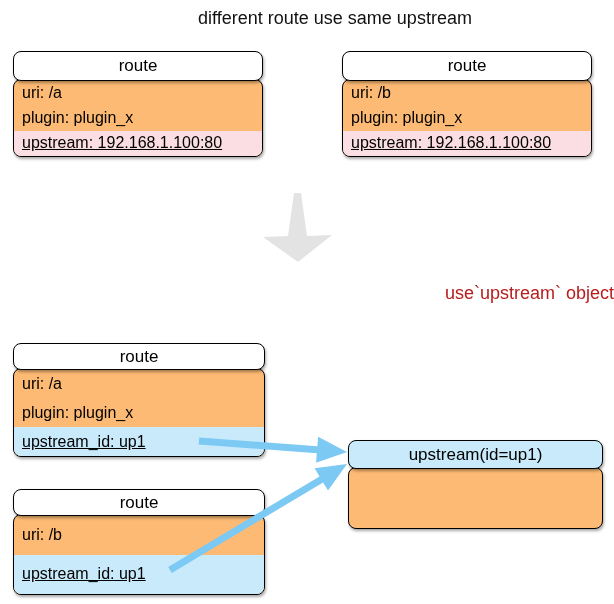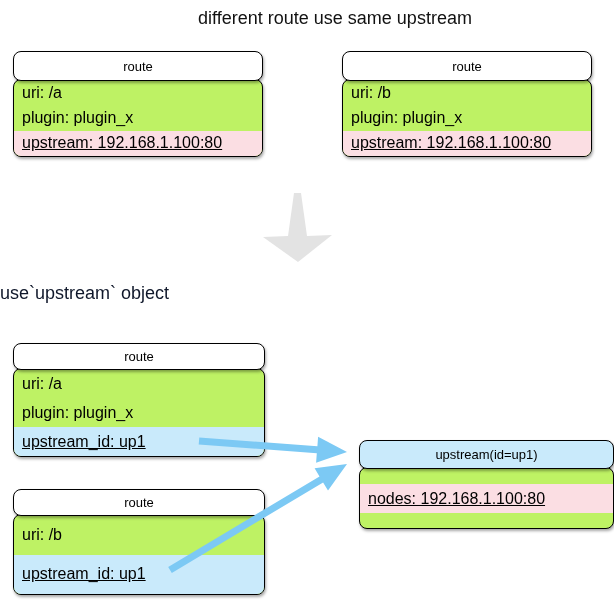--- a/index.html
+++ b/index.html
@@ -17,37 +17,37 @@
     width:614px;height:604px;
     background:#ffffff;
     overflow:hidden;
   }
   .title{
     position:absolute;left:0;top:8px;width:614px;
     text-align:center;font-size:18px;color:#111;margin-left:28px;
   }
   .subtitle{
     position:absolute;left:0;top:283px;width:614px;
-    text-align:left;font-size:18px;color:#0f172a;
+    text-align:right;font-size:18px;color:#b91c1c;
   }
   .card{position:absolute;}
   .card .hdr{
     border:1.5px solid var(--border);
     border-radius:8px;
     background:#fff;
     text-align:center;
-    font-size:13px;
+    font-size:17px;
     display:flex;align-items:center;justify-content:center;
     box-shadow:1px 2px 3px rgba(0,0,0,0.35);
     position:relative;z-index:2;
   }
   .card .bdy{
     border:1.5px solid var(--border);
     border-radius:8px;
-    background:#bef264;
+    background:#fdba74;
     overflow:hidden;
     box-shadow:1px 2px 3px rgba(0,0,0,0.35);
     display:flex;flex-direction:column;
     margin-top:-2px;
     position:relative;z-index:1;
   }
   .row{
     flex:1;
     display:flex;align-items:center;
     padding-left:8px;
@@ -100,25 +100,24 @@
   </div>
 
   <div class="card" style="left:13px;top:489px;width:252px;">
     <div class="hdr" style="height:27px;">route</div>
     <div class="bdy" style="height:81px;">
       <div class="row">uri: /b</div>
       <div class="row blue">upstream_id: up1</div>
     </div>
   </div>
 
-  <div class="card" style="left:348px;top:440px;width:255px;margin-left:11px;">
+  <div class="card" style="left:348px;top:440px;width:255px;">
     <div class="hdr blue" style="height:29px;">upstream(id=up1)</div>
     <div class="bdy" style="height:62px;">
       <div class="spacer" style="height:16px;"></div>
-      <div class="row pink" style="flex:0 0 29px;">nodes: 192.168.1.100:80</div>
       <div class="spacer" style="flex:1;"></div>
     </div>
   </div>
 
   <svg class="overlay" viewBox="0 0 614 604">
     <polygon points="294,193 301,193 307,236 332,235 298,262 263,237 288,236" style="fill:var(--arrow-gray);"></polygon>
     <polygon points="199.3,437.5 317.4,446.3 318.1,436.8 347,452 316.1,462.8 316.8,453.3 198.7,444.5" style="fill:var(--arrow-blue);"></polygon>
     <polygon points="168.2,567.0 319.5,476.4 314.6,468.3 347,464 328.0,490.6 323.1,482.4 171.8,573.0" style="fill:var(--arrow-blue);"></polygon>
   </svg>
 

